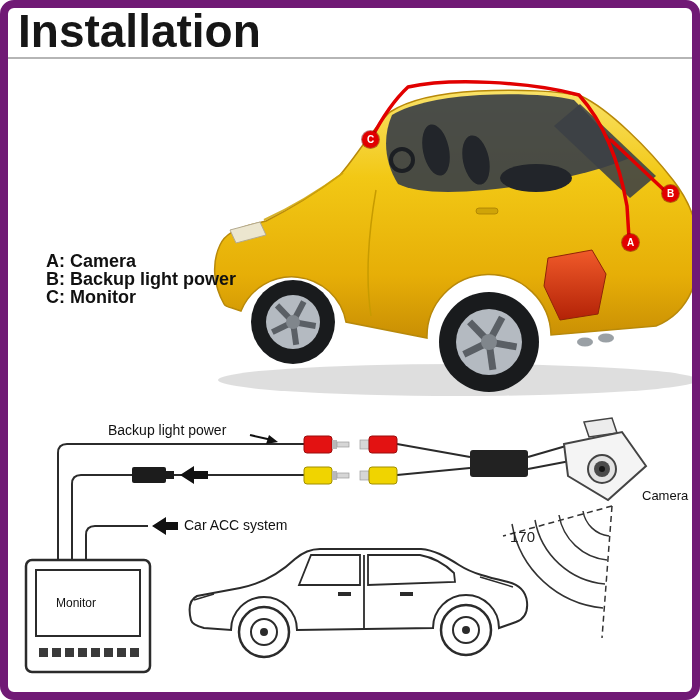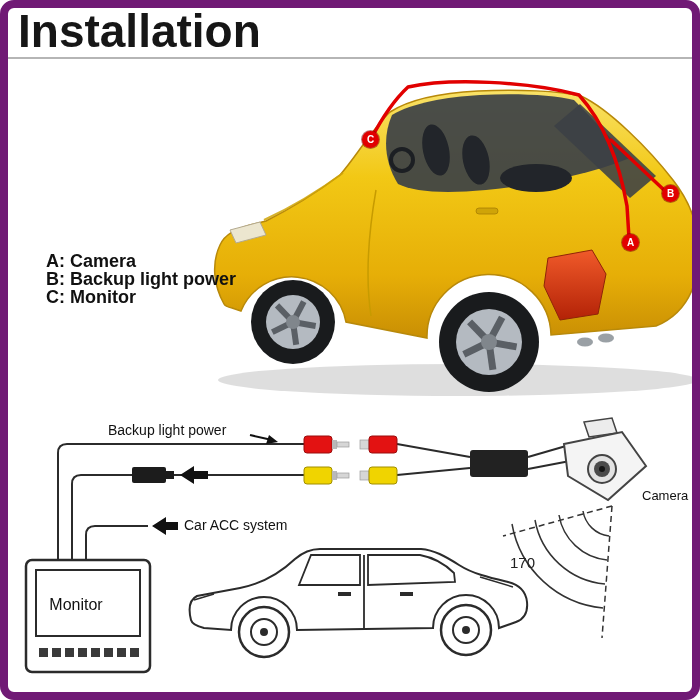--- a/index.html
+++ b/index.html
@@ -10,23 +10,23 @@
   .divider{position:absolute;left:0;top:49px;width:700px;height:2px;background:#b5b5b5;}
   .legend{position:absolute;left:38px;top:244px;font-size:18px;font-weight:700;color:#111;line-height:18px;white-space:nowrap;}
   .marker{position:absolute;width:17px;height:17px;border-radius:50%;display:flex;align-items:center;justify-content:center;
           font-size:10px;font-weight:700;color:#fff;box-shadow:0 0 0 1px rgba(120,0,0,.5);}
   .marker-a{left:614px;top:226px;}
   .marker-b{left:654px;top:177px;}
   .marker-c{left:354px;top:123px;}
   .lbl{position:absolute;font-weight:400;color:#111;font-size:14px;white-space:nowrap;}
   .lbl-backup{left:100px;top:414px;}
   .lbl-acc{left:176px;top:509px;}
-  .lbl-monitor{left:28px;top:588px;width:80px;text-align:center;font-size:16px;}
+  .lbl-monitor{left:28px;top:588px;width:80px;text-align:center;font-size:12px;}
   .lbl-camera{left:634px;top:440px;font-size:13px;margin-top:40px;}
-  .lbl-angle{left:502px;top:546px;font-size:15px;font-weight:400;color:#222;}
+  .lbl-angle{left:502px;top:520px;font-size:15px;font-weight:400;color:#222;}
   .strip{position:absolute;left:28px;top:690px;width:225px;height:10px;}
 </style>
 </head>
 <body>
 
 <div class="frame">
 
   <svg class="gfx" width="700" height="700" viewBox="0 0 700 700">
     <defs>
       <linearGradient id="carYellow" x1="0" y1="0" x2="0" y2="1">

